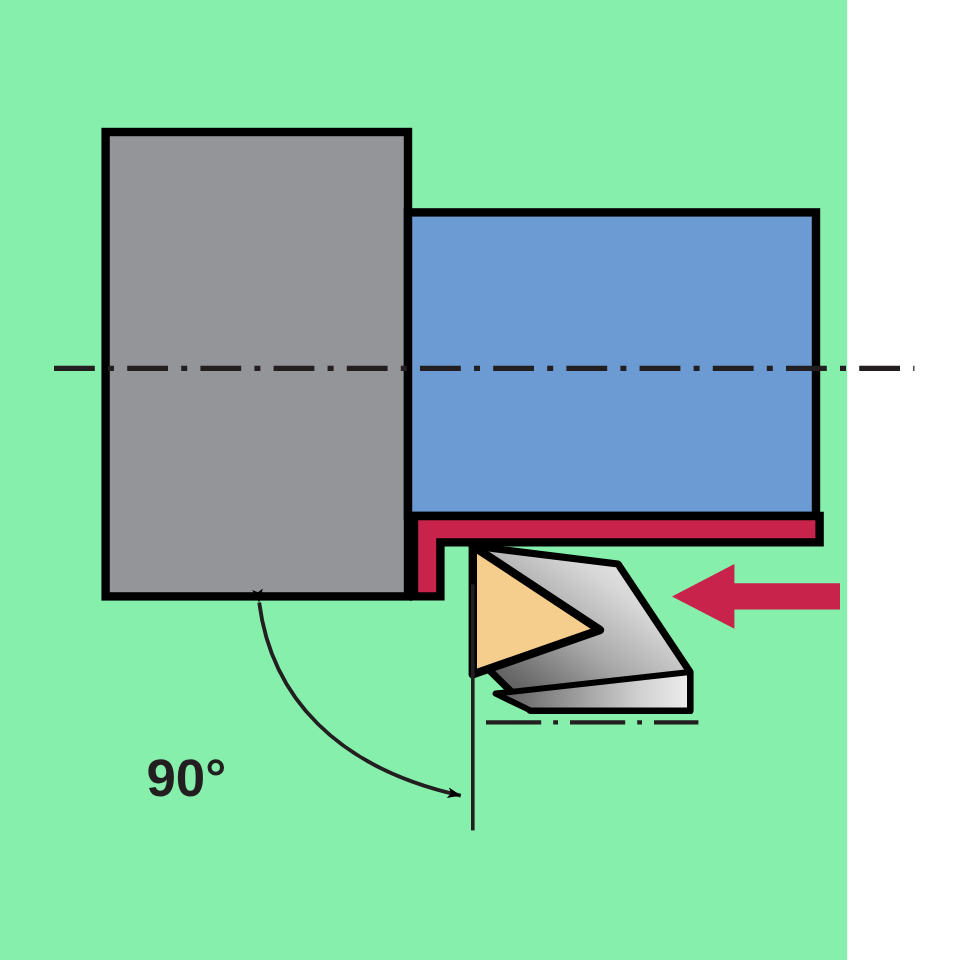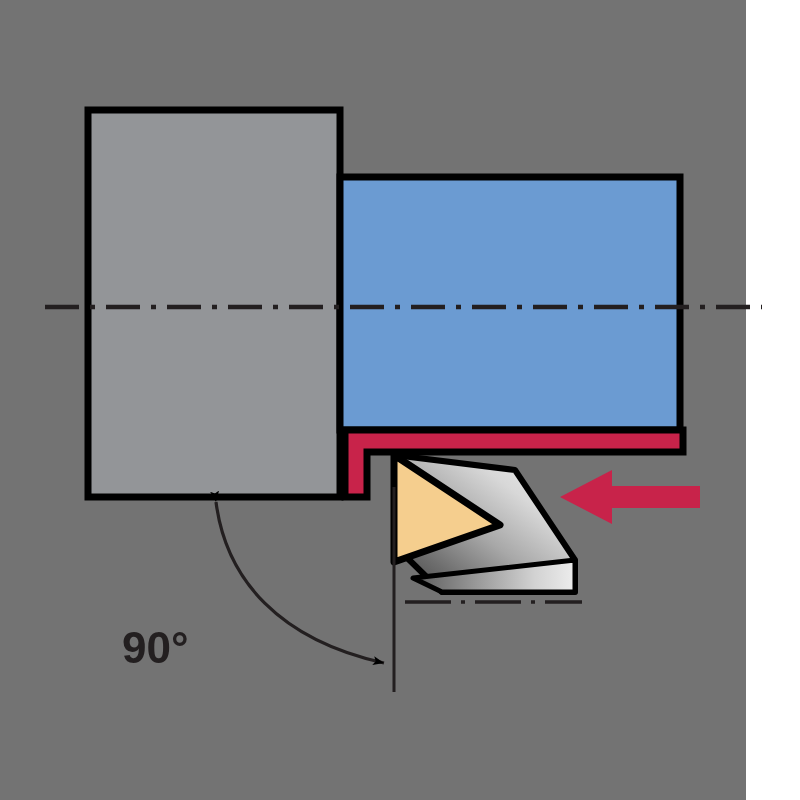--- a/index.html
+++ b/index.html
@@ -10,22 +10,21 @@
   body {
     width: 800px;
     height: 800px;
     font-family: "Liberation Sans", sans-serif;
     overflow: hidden;
   }
   #stage {
     position: relative;
     width: 706px;
     height: 800px;
-    background: #737373;
-    padding-left: 40px;
+    background: #86efac;
   }
   #drawing {
     position: absolute;
     top: 0;
     left: 0;
   }
   .angle-label {
     font-family: "Liberation Sans", sans-serif;
     font-size: 44px;
     font-weight: bold;

